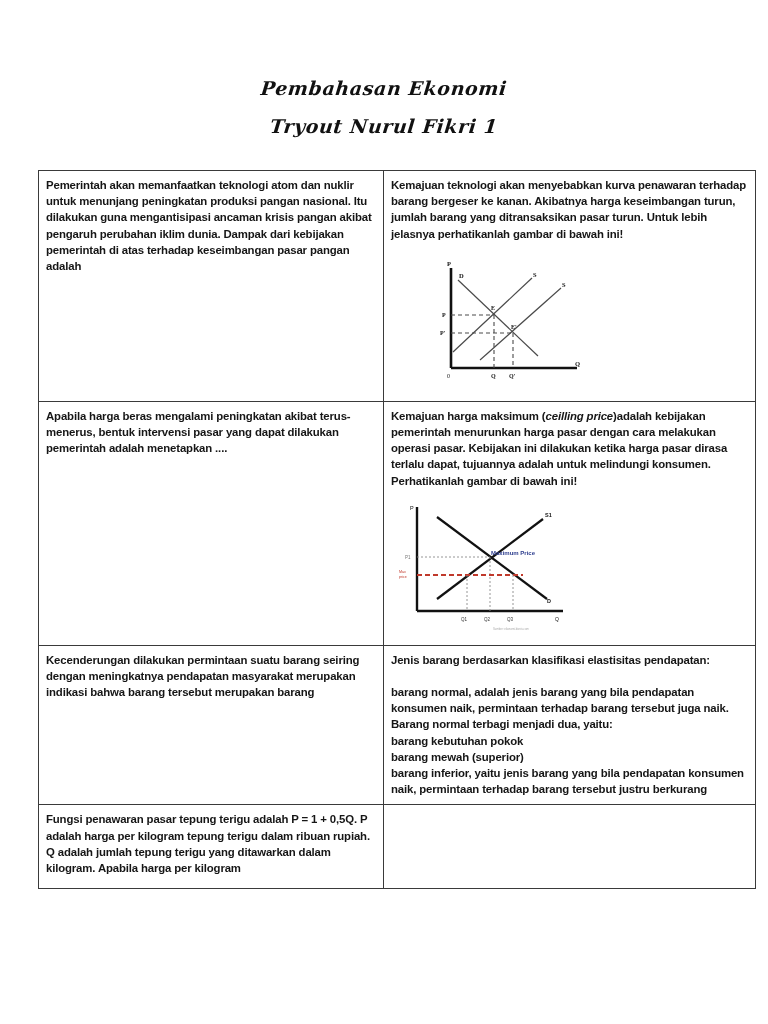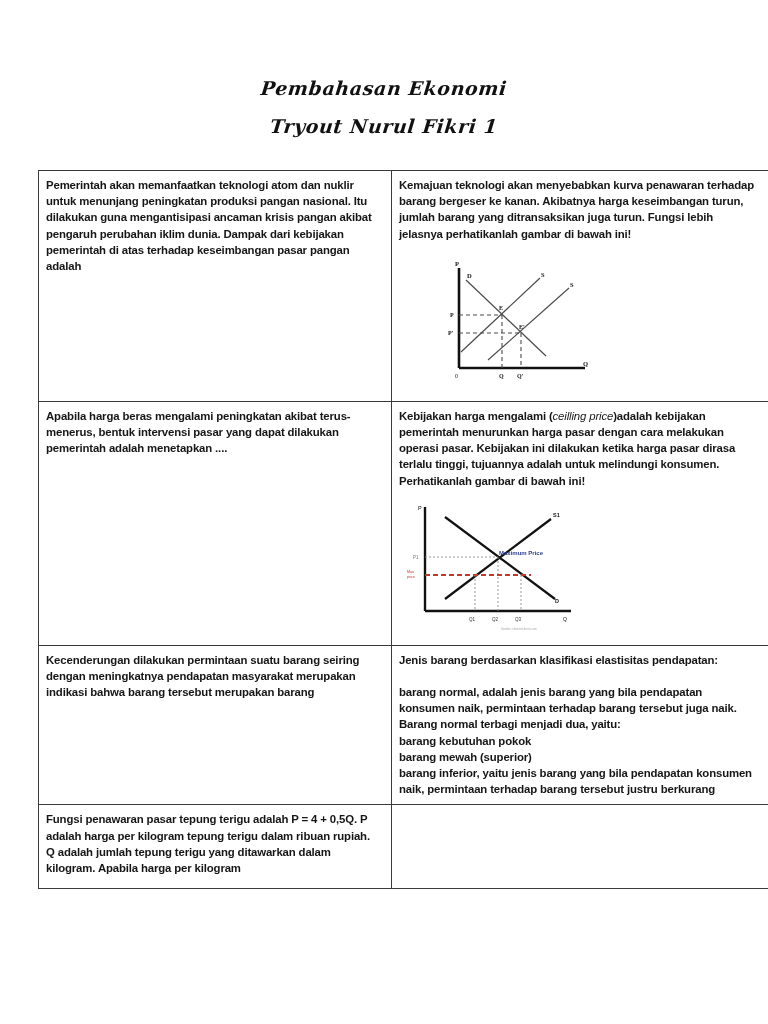--- a/index.html
+++ b/index.html
@@ -49,34 +49,34 @@
     width: 688px;
   }
   table.doc-table {
     border-collapse: collapse;
     width: 688px;
     table-layout: fixed;
   }
   table.doc-table td {
     border: 1px solid #3a3a3a;
     vertical-align: top;
-    padding: 6px 15px 7px 7px;
+    padding: 6px 7px 7px 7px;
   }
   td.col-left { width: 330px; }
   td.col-right { width: 357px; }
 
   .qtext {
     font-size: 11.4px;
     line-height: 1.42;
     font-weight: 600;
     color: #161616;
     letter-spacing: -0.15px;
     white-space: pre-wrap;
   }
-  .italic-inline { font-style: italic; font-weight: 400; }
+  .italic-inline { font-style: italic; font-weight: 700; }
 
   .spacer-1 { height: 52px; }
 
   
   .fig1 {
     margin: 14px 0 6px 34px;
     width: 170px;
     height: 132px;
     position: relative;
   }
@@ -104,21 +104,21 @@
   <div class="table-wrap">
     <table class="doc-table">
 
       <tbody>
           <tr>
         <td class="col-left">
           <div class="qtext">Pemerintah akan memanfaatkan teknologi atom dan nuklir untuk menunjang peningkatan produksi pangan nasional. Itu dilakukan guna mengantisipasi ancaman krisis pangan akibat pengaruh perubahan iklim dunia. Dampak dari kebijakan pemerintah di atas terhadap keseimbangan pasar pangan adalah</div>
           <div class="spacer-1"></div>
         </td>
         <td class="col-right">
-          <div class="qtext">Kemajuan teknologi akan menyebabkan kurva penawaran terhadap barang bergeser ke kanan. Akibatnya harga keseimbangan turun, jumlah barang yang ditransaksikan juga turun. Fungsi lebih jelasnya perhatikanlah gambar di bawah ini!</div>
+          <div class="qtext">Kemajuan teknologi akan menyebabkan kurva penawaran terhadap barang bergeser ke kanan. Akibatnya harga keseimbangan turun, jumlah barang yang ditransaksikan pasar turun. Untuk lebih jelasnya perhatikanlah gambar di bawah ini!</div>
 
           <div class="fig1">
             <svg width="170" height="132" viewBox="0 0 170 132">
 
               <line x1="26" y1="12" x2="26" y2="112" stroke="#111" stroke-width="2.6"></line>
               <line x1="26" y1="112" x2="152" y2="112" stroke="#111" stroke-width="2.6"></line>
 
               <line x1="33" y1="24" x2="113" y2="100" stroke="#4a4a4a" stroke-width="1.2"></line>
 
               <line x1="28" y1="96" x2="107" y2="22" stroke="#4a4a4a" stroke-width="1.2"></line>
@@ -146,21 +146,21 @@
             </svg>
           </div>
         </td>
       </tr>
 
       <tr>
         <td class="col-left">
           <div class="qtext">Apabila harga beras mengalami peningkatan akibat terus-menerus, bentuk intervensi pasar yang dapat dilakukan pemerintah adalah menetapkan ....</div>
         </td>
         <td class="col-right">
-          <div class="qtext"><span>Kebijakan harga mengalami (</span><span class="italic-inline">ceilling price</span><span>)adalah kebijakan pemerintah menurunkan harga pasar dengan cara melakukan operasi pasar. Kebijakan ini dilakukan ketika harga pasar dirasa terlalu tinggi, tujuannya adalah untuk melindungi konsumen. Perhatikanlah gambar di bawah ini!</span></div>
+          <div class="qtext"><span>Kemajuan harga maksimum (</span><span class="italic-inline">ceilling price</span><span>)adalah kebijakan pemerintah menurunkan harga pasar dengan cara melakukan operasi pasar. Kebijakan ini dilakukan ketika harga pasar dirasa terlalu dapat, tujuannya adalah untuk melindungi konsumen. Perhatikanlah gambar di bawah ini!</span></div>
 
           <div class="fig2">
             <svg width="190" height="135" viewBox="0 0 190 135">
 
               <line x1="22" y1="8" x2="22" y2="112" stroke="#111" stroke-width="2.4"></line>
               <line x1="22" y1="112" x2="168" y2="112" stroke="#111" stroke-width="2.4"></line>
 
               <line x1="42" y1="18" x2="152" y2="100" stroke="#111" stroke-width="2.2"></line>
 
               <line x1="42" y1="100" x2="148" y2="20" stroke="#111" stroke-width="2.2"></line>
@@ -198,21 +198,21 @@
 
 barang normal, adalah jenis barang yang bila pendapatan konsumen naik, permintaan terhadap barang tersebut juga naik. Barang normal terbagi menjadi dua, yaitu:
 barang kebutuhan pokok
 barang mewah (superior)
 barang inferior, yaitu jenis barang yang bila pendapatan konsumen naik, permintaan terhadap barang tersebut justru berkurang</div>
         </td>
       </tr>
 
       <tr>
         <td class="col-left">
-          <div class="qtext">Fungsi penawaran pasar tepung terigu adalah P = 4 + 0,5Q. P adalah harga per kilogram tepung terigu dalam ribuan rupiah. Q adalah jumlah tepung terigu yang ditawarkan dalam kilogram. Apabila harga per kilogram</div>
+          <div class="qtext">Fungsi penawaran pasar tepung terigu adalah P = 1 + 0,5Q. P adalah harga per kilogram tepung terigu dalam ribuan rupiah. Q adalah jumlah tepung terigu yang ditawarkan dalam kilogram. Apabila harga per kilogram</div>
         </td>
         <td class="col-right">
           <div class="qtext empty-cell"></div>
         </td>
       </tr>
 
     </tbody>
       </table>
   </div>
 </div>

